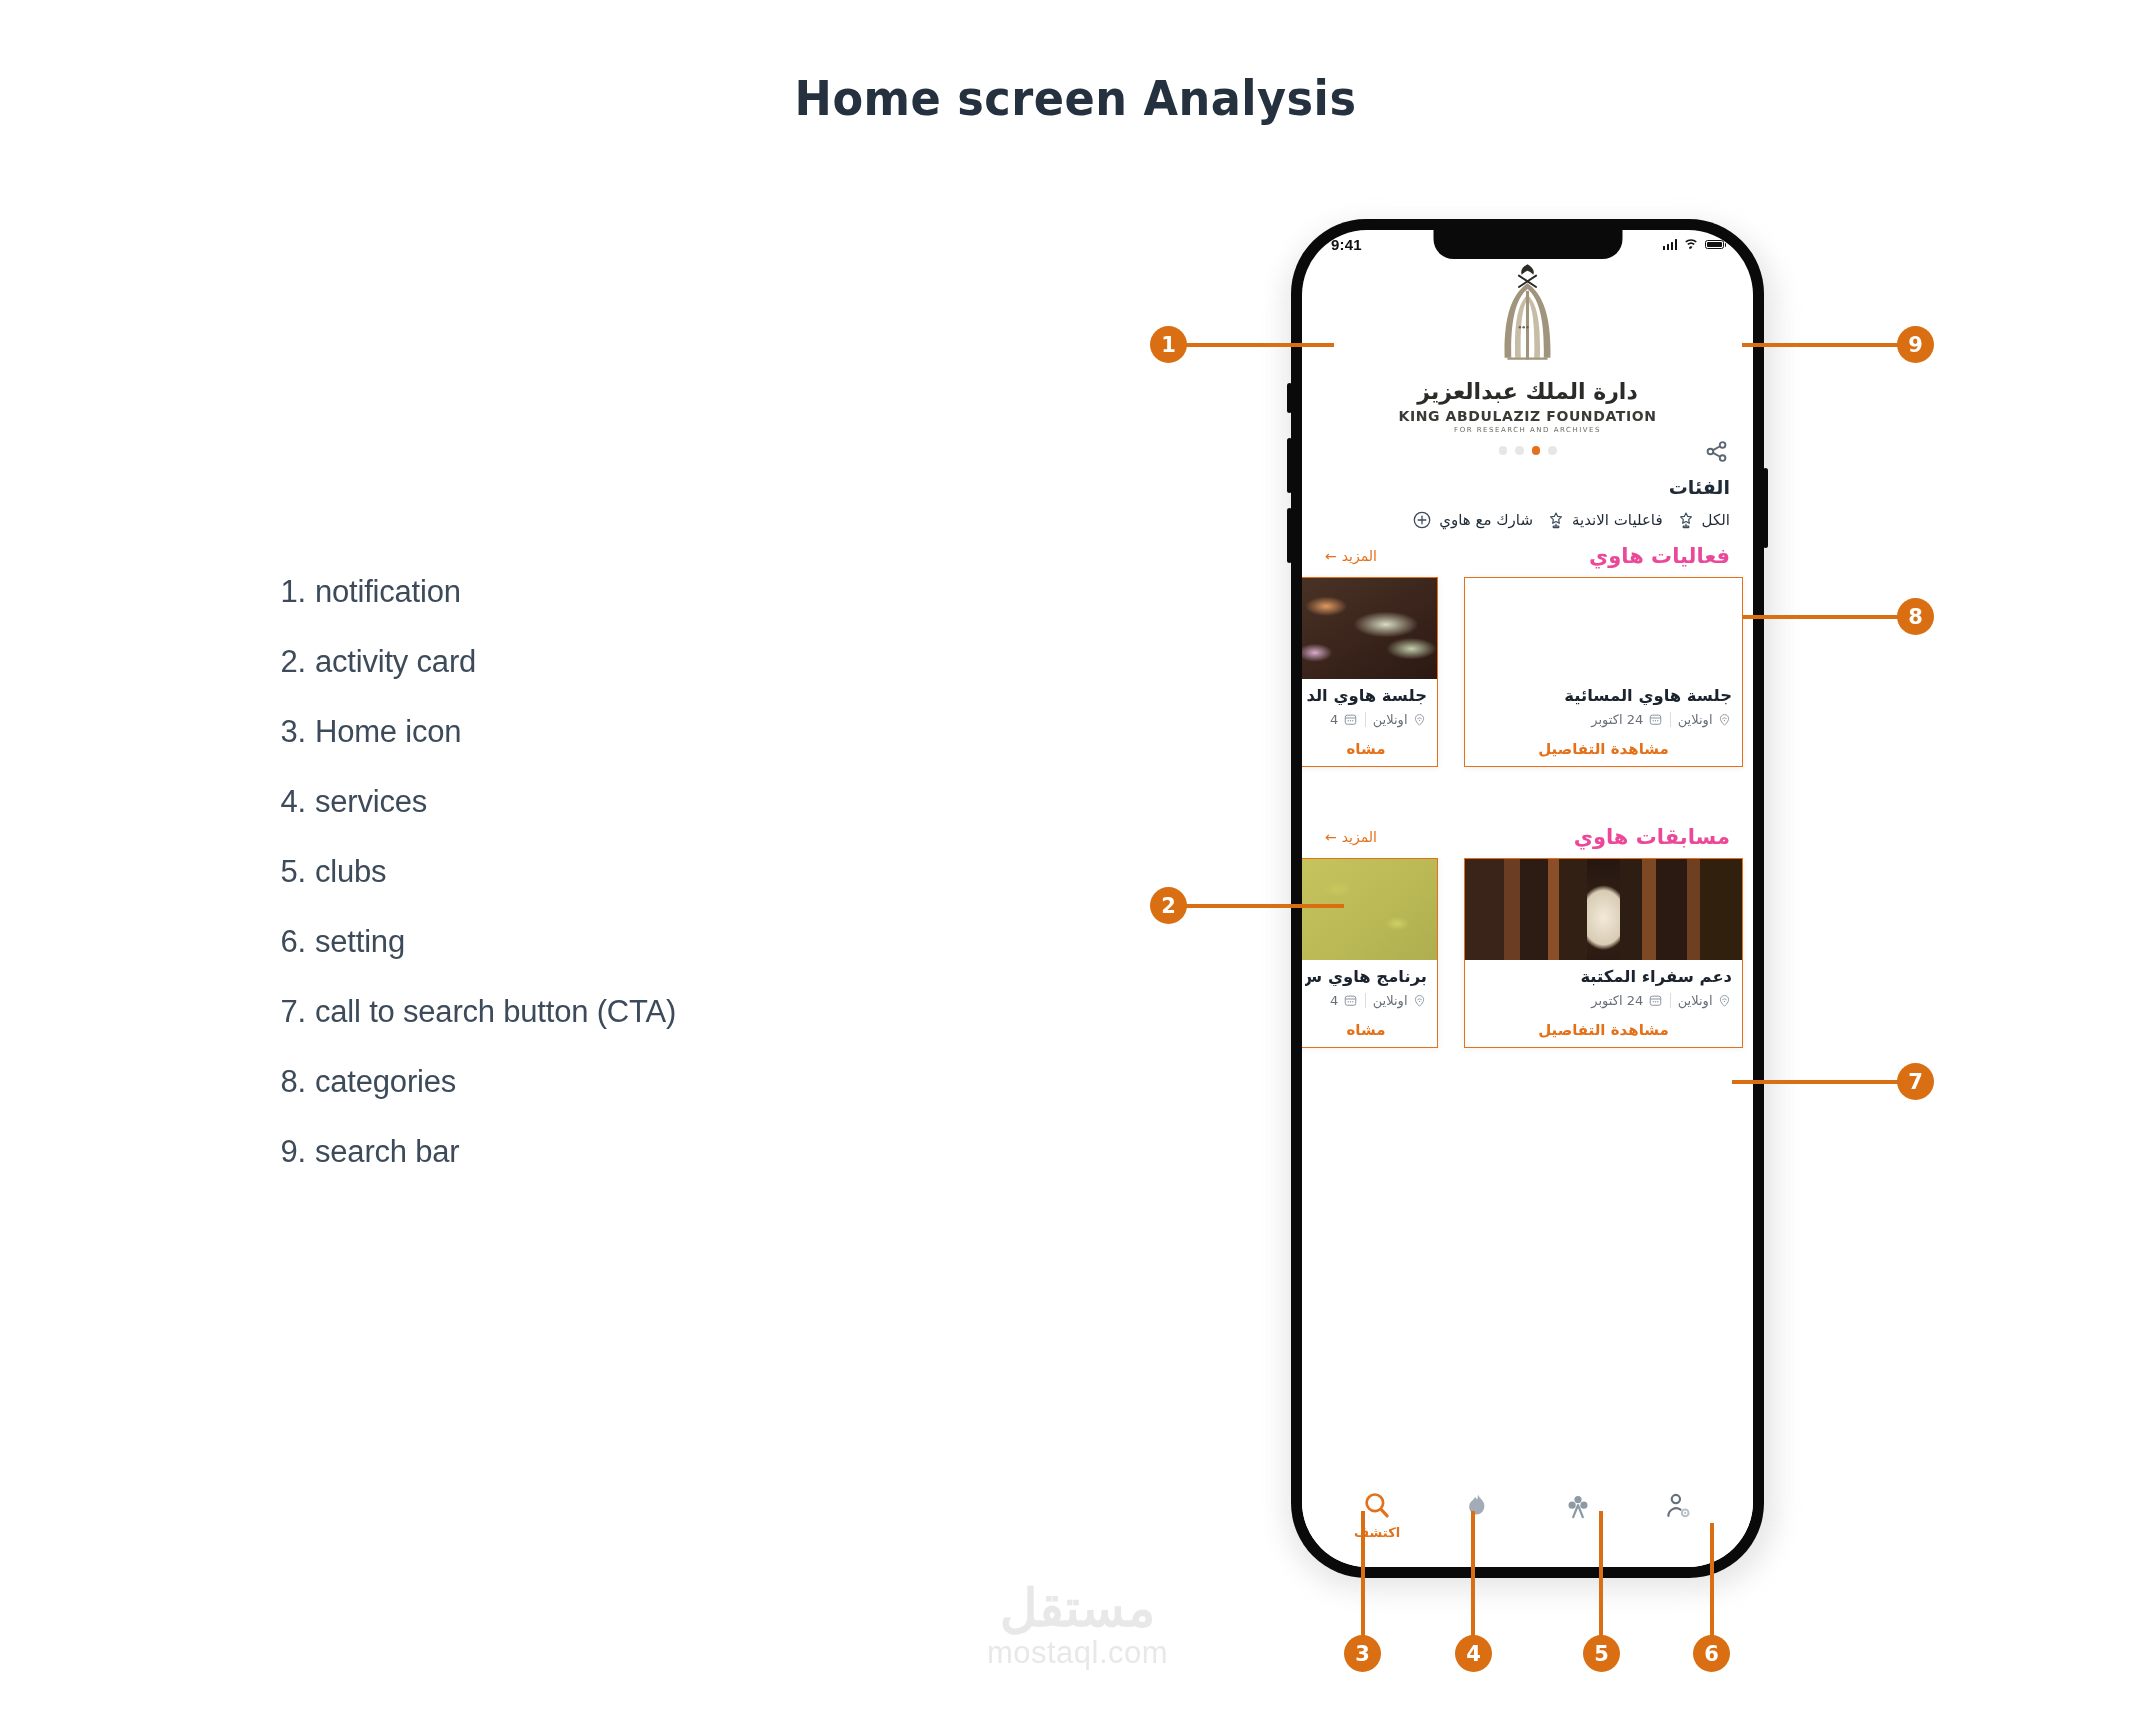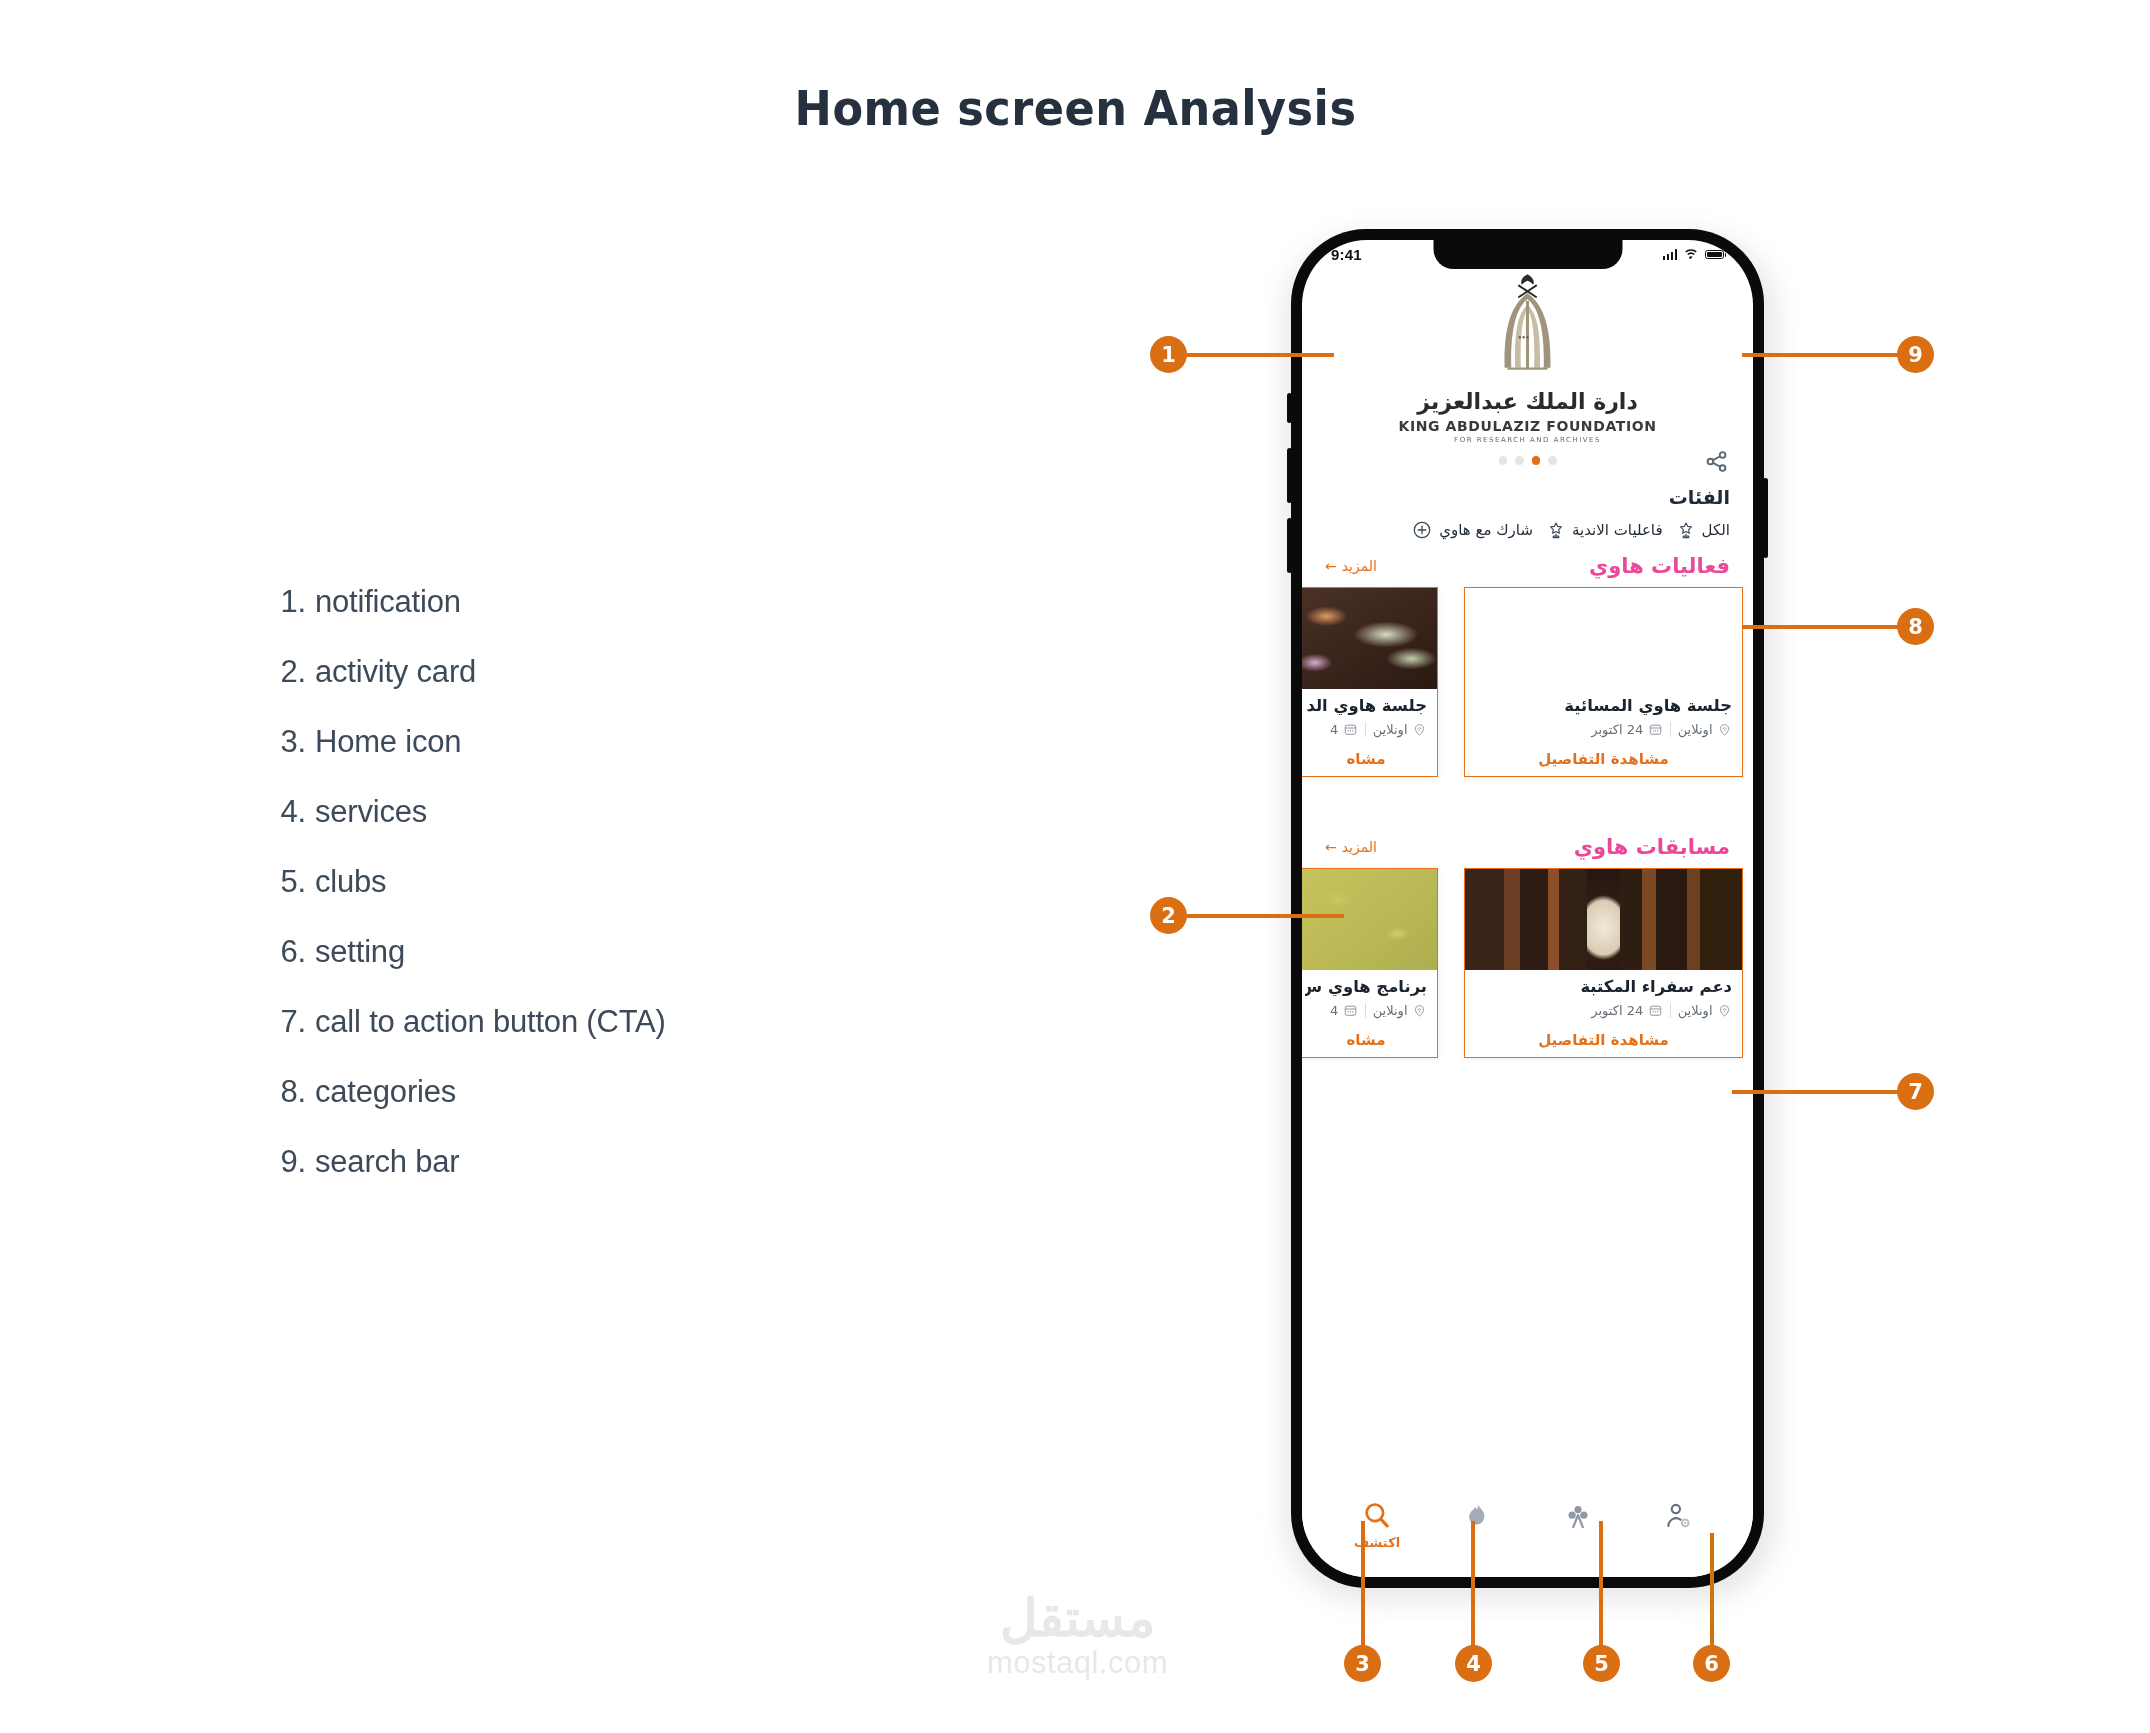--- a/index.html
+++ b/index.html
@@ -2,21 +2,21 @@
 <html style="font-size:8px"><head>
 <meta charset="utf-8">
 <style>
   * { box-sizing: border-box; margin: 0; padding: 0; }
   html, body {
     width: 2151px; height: 1734px;
     background: #ffffff;
     font-family: "Liberation Sans", sans-serif;
     overflow: hidden;
   }
-  #root { position: relative; width: 2151px; height: 1431px; background:#fff;margin-top:10px; }
+  #root { position: relative; width: 2151px; height: 1431px; background:#fff; }
 
   
   .page-title {
     position: absolute;
     left: 0; right: 0; top: 70px;
     text-align: center;
     font-family: "DejaVu Sans", sans-serif;
     font-size: 48px;
     font-weight: 700;
     letter-spacing: 0.5px;
@@ -299,21 +299,21 @@
     <div class="legend-row">
       <span class="legend-num">5.</span>
       <span class="legend-label">clubs</span>
     </div>
     <div class="legend-row">
       <span class="legend-num">6.</span>
       <span class="legend-label">setting</span>
     </div>
     <div class="legend-row">
       <span class="legend-num">7.</span>
-      <span class="legend-label">call to action button (CTA)</span>
+      <span class="legend-label">call to search button (CTA)</span>
     </div>
     <div class="legend-row">
       <span class="legend-num">8.</span>
       <span class="legend-label">categories</span>
     </div>
     <div class="legend-row">
       <span class="legend-num">9.</span>
       <span class="legend-label">search bar</span>
     </div>
   </div>

